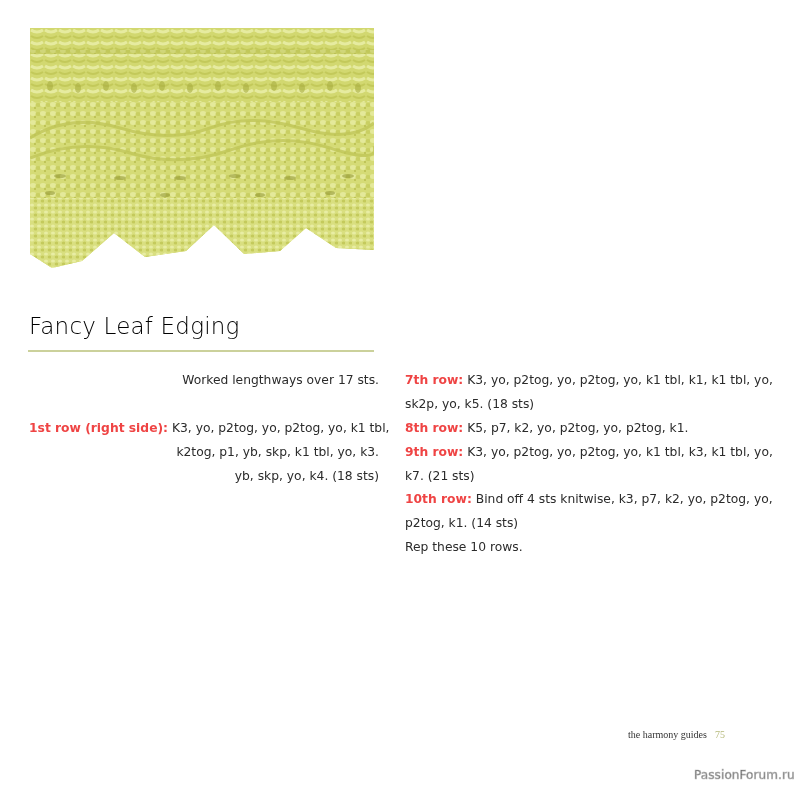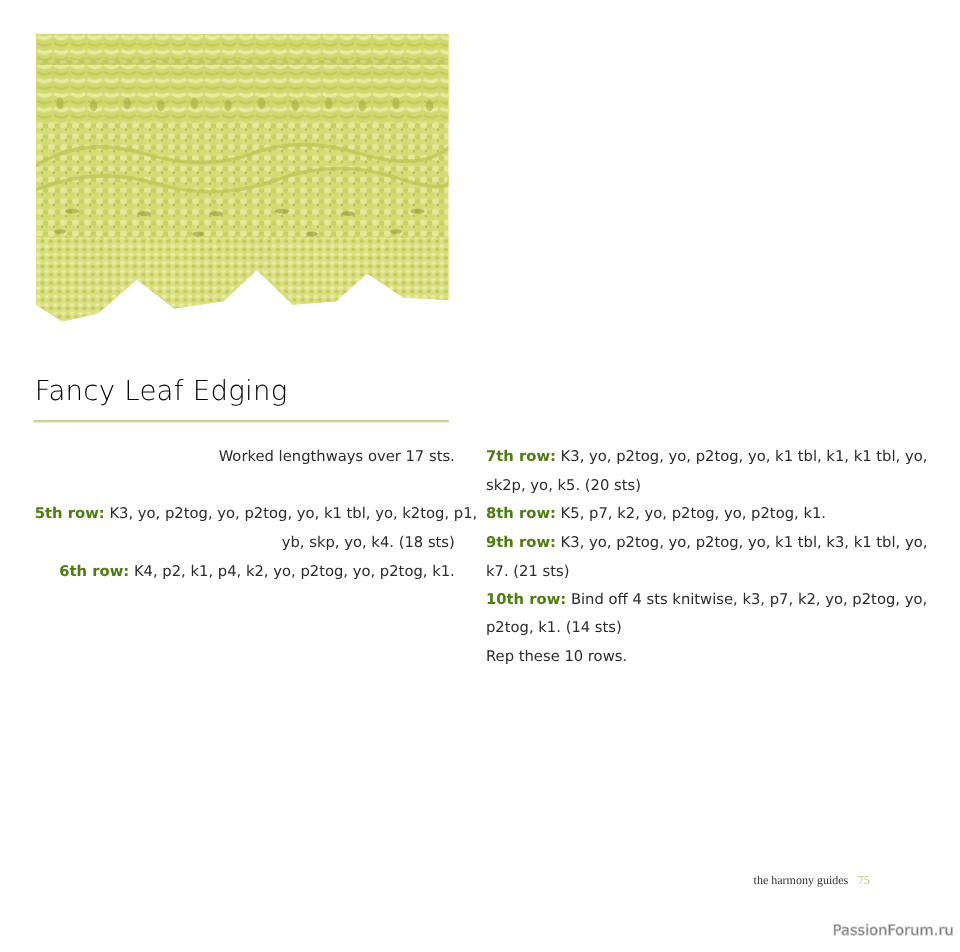--- a/index.html
+++ b/index.html
@@ -26,21 +26,21 @@
     }
     .col {
       position: absolute; top: 369px;
       font-size: 12.3px; line-height: 23.9px;
       color: #2b2b2b;
     }
     .col.left { left: 29px; width: 350px; text-align: right; }
     .col.right { left: 405px; width: 370px; }
     .line { white-space: nowrap; height: 23.9px; }
     .gap { height: 23.9px; }
-    .b { font-weight: bold; color: #4d7c0f; }
+    .b { font-weight: bold; color: #ef4444; }
     .footer {
       position: absolute; top: 729px; left: 628px;
       font-family: Liberation Serif, serif;
       font-size: 10px; color: #333333; white-space: nowrap;
     }
     .footer .pg { color: #b6ba7c; margin-left: 8px; }
     .watermark {
       position: absolute; left: 694px; top: 768px;
       font-family: "DejaVu Sans", sans-serif; font-size: 12px;
       color: #404040; white-space: nowrap;
@@ -118,32 +118,32 @@
 </div>
 
 <div class="title">Fancy Leaf Edging</div>
 <div class="rule"></div>
 
 <div class="col left">
   <div class="line">Worked lengthways over 17 sts.</div>
   <div class="gap"></div>
 
   <div>
-    <div class="line"><span class="b">5th row:</span><span> K3, yo, p2tog, yo, p2tog, yo, k1 tbl, yo, k2tog, p1,</span></div>
-    <div class="line">yb, skp, yo, k4. (18 sts)</div>
+    <div class="line"><span class="b">1st row (right side):</span><span> K3, yo, p2tog, yo, p2tog, yo, k1 tbl,</span></div>
+    <div class="line">k2tog, p1, yb, skp, k1 tbl, yo, k3.</div>
   </div>
   <div>
-    <div class="line"><span class="b">6th row:</span><span> K4, p2, k1, p4, k2, yo, p2tog, yo, p2tog, k1.</span></div>
+    <div class="line">yb, skp, yo, k4. (18 sts)</div>
   </div>
 </div>
 
 <div class="col right">
   <div>
     <div class="line"><span class="b">7th row:</span><span> K3, yo, p2tog, yo, p2tog, yo, k1 tbl, k1, k1 tbl, yo,</span></div>
-    <div class="line">sk2p, yo, k5. (20 sts)</div>
+    <div class="line">sk2p, yo, k5. (18 sts)</div>
   </div>
   <div>
     <div class="line"><span class="b">8th row:</span><span> K5, p7, k2, yo, p2tog, yo, p2tog, k1.</span></div>
   </div>
   <div>
     <div class="line"><span class="b">9th row:</span><span> K3, yo, p2tog, yo, p2tog, yo, k1 tbl, k3, k1 tbl, yo,</span></div>
     <div class="line">k7. (21 sts)</div>
   </div>
   <div>
     <div class="line"><span class="b">10th row:</span><span> Bind off 4 sts knitwise, k3, p7, k2, yo, p2tog, yo,</span></div>

